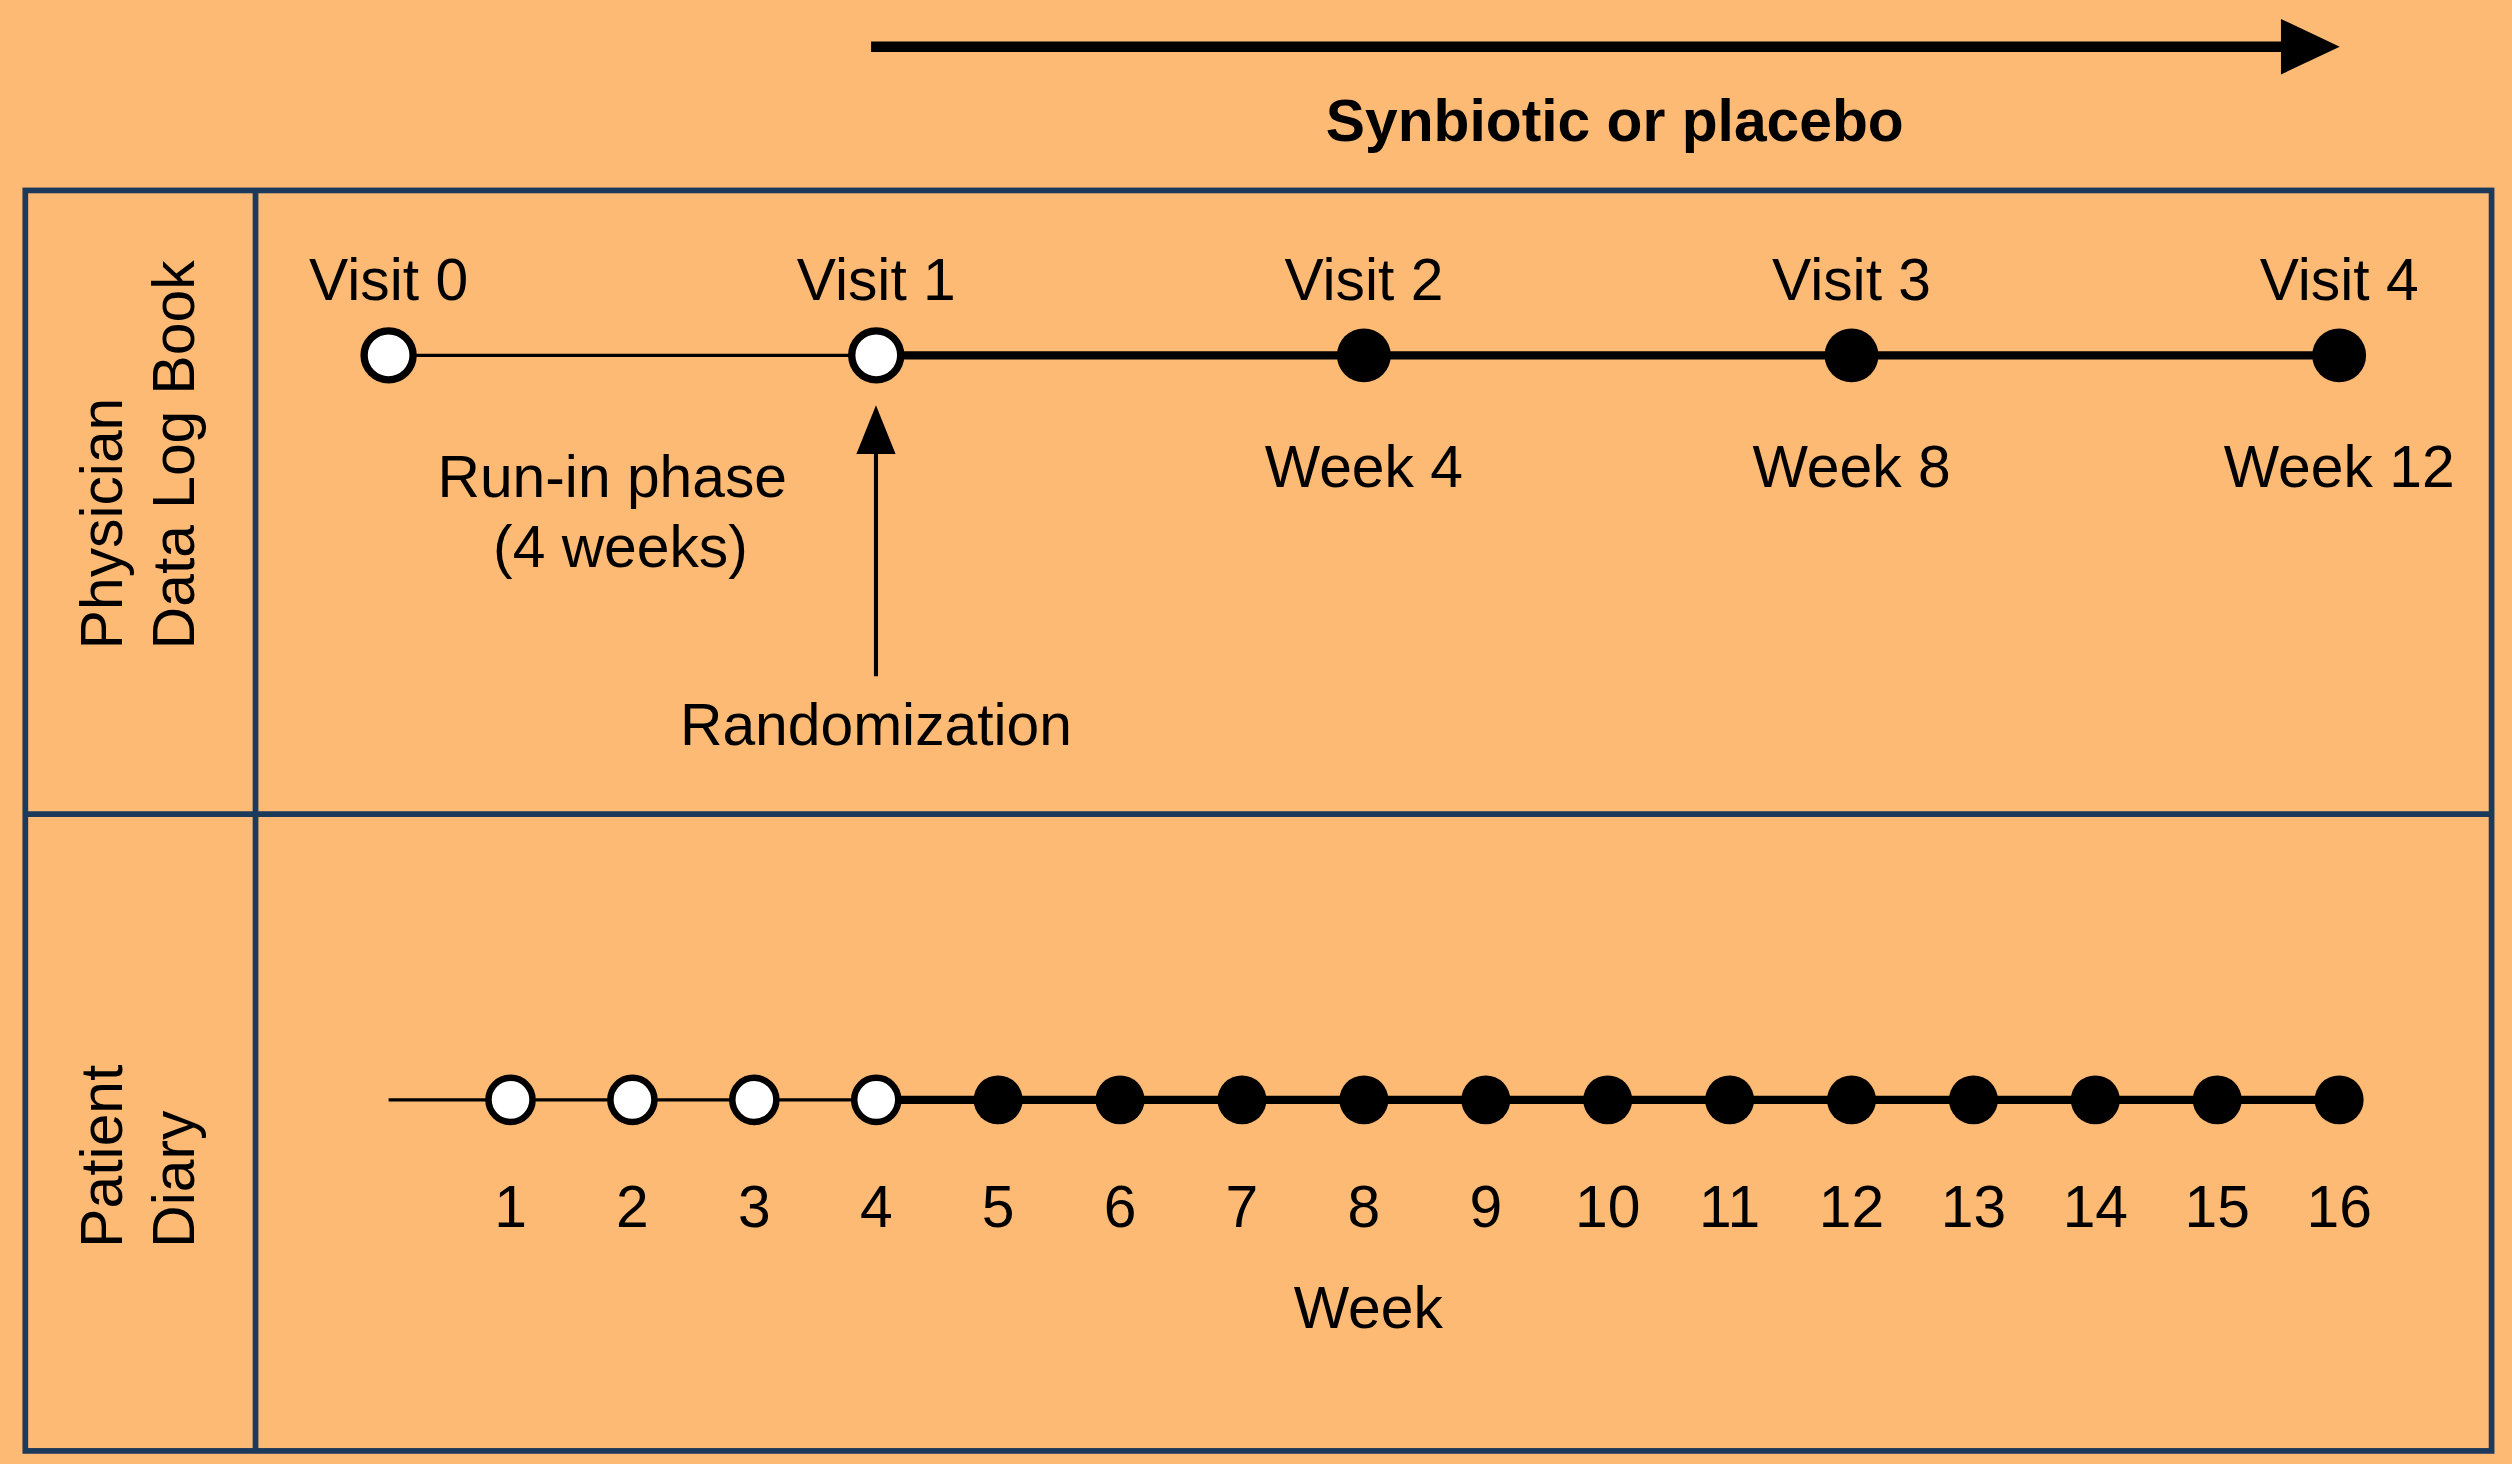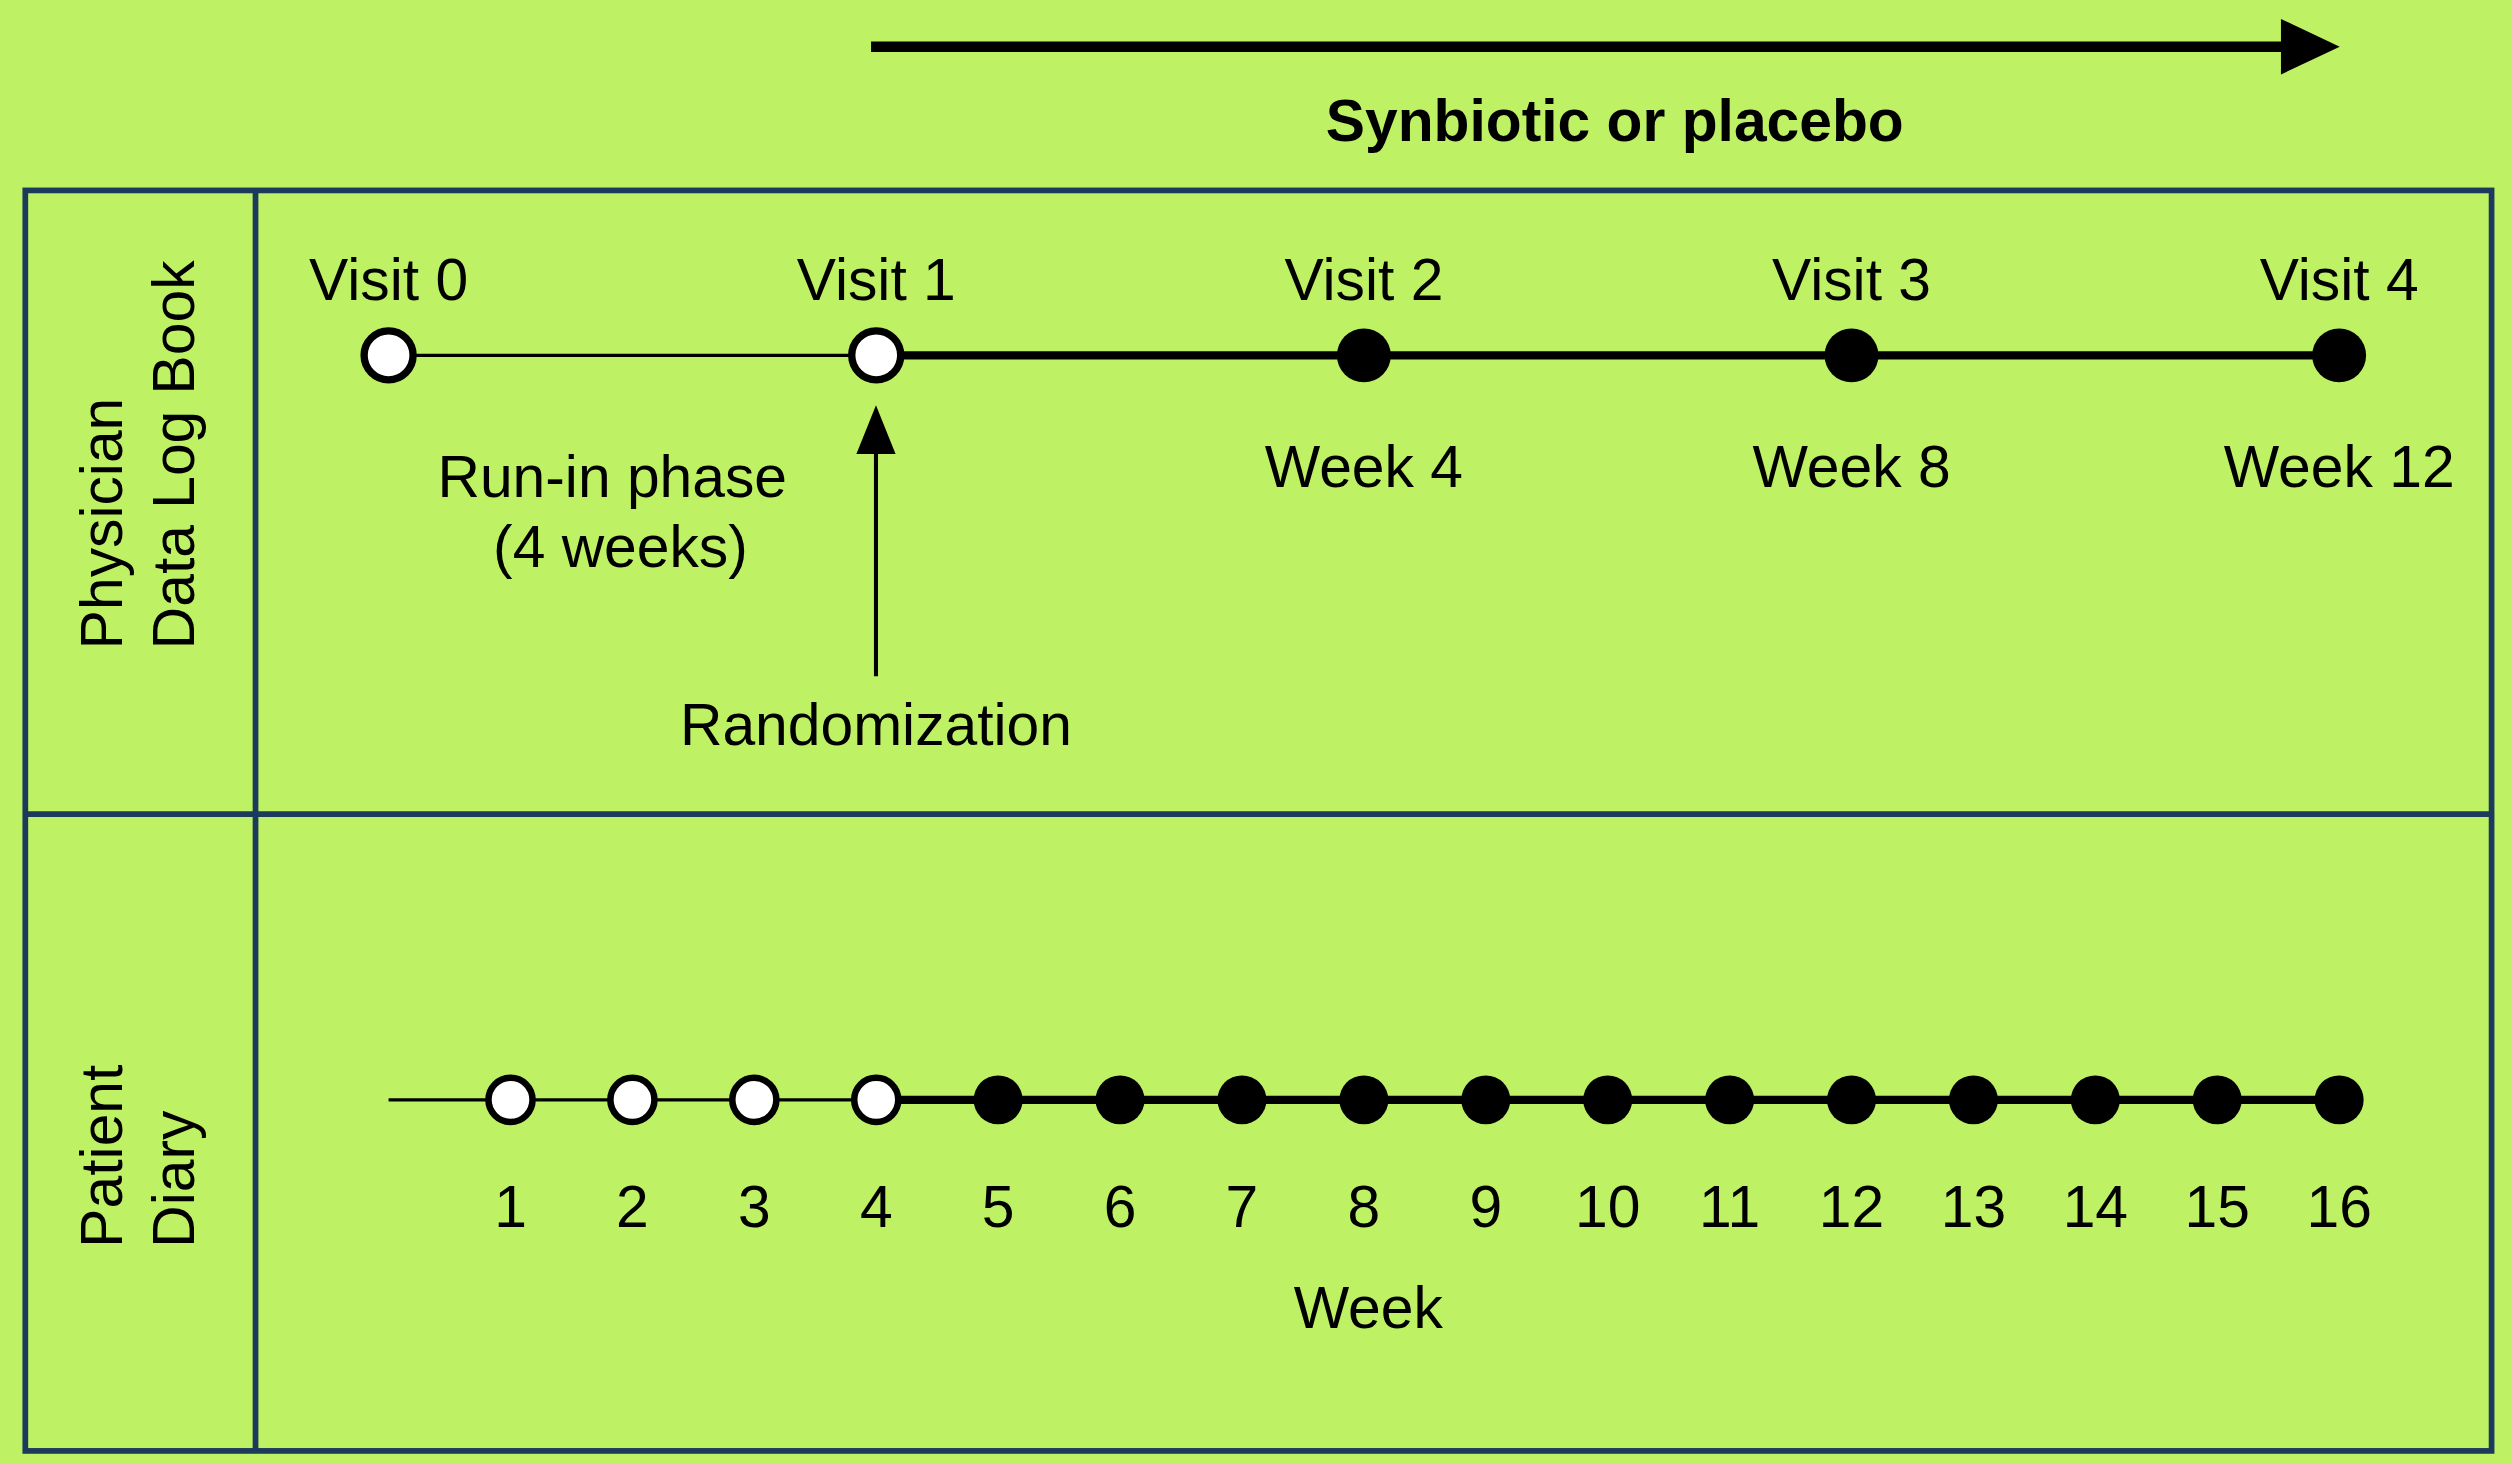--- a/index.html
+++ b/index.html
@@ -1,16 +1,16 @@
 <!DOCTYPE html>
 <html style="font-size:13px"><head>
 <meta charset="utf-8">
 <style>
   html,body{margin:0;padding:0;background:#ffffff;}
-  .page{position:relative;width:2512px;height:1465px;background:#bef264;overflow:hidden;}
+  .page{position:relative;width:2512px;height:1465px;background:#fdba74;overflow:hidden;}
   svg{display:block;}
   text{font-family:"Liberation Sans","DejaVu Sans",sans-serif;fill:#000000;}
   .lbl{font-size:72px;}
   .title{font-size:72px;font-weight:bold;}
   .rowlabel{font-size:72px;}
 </style>
 </head>
 <body>
 
 <div class="page">

